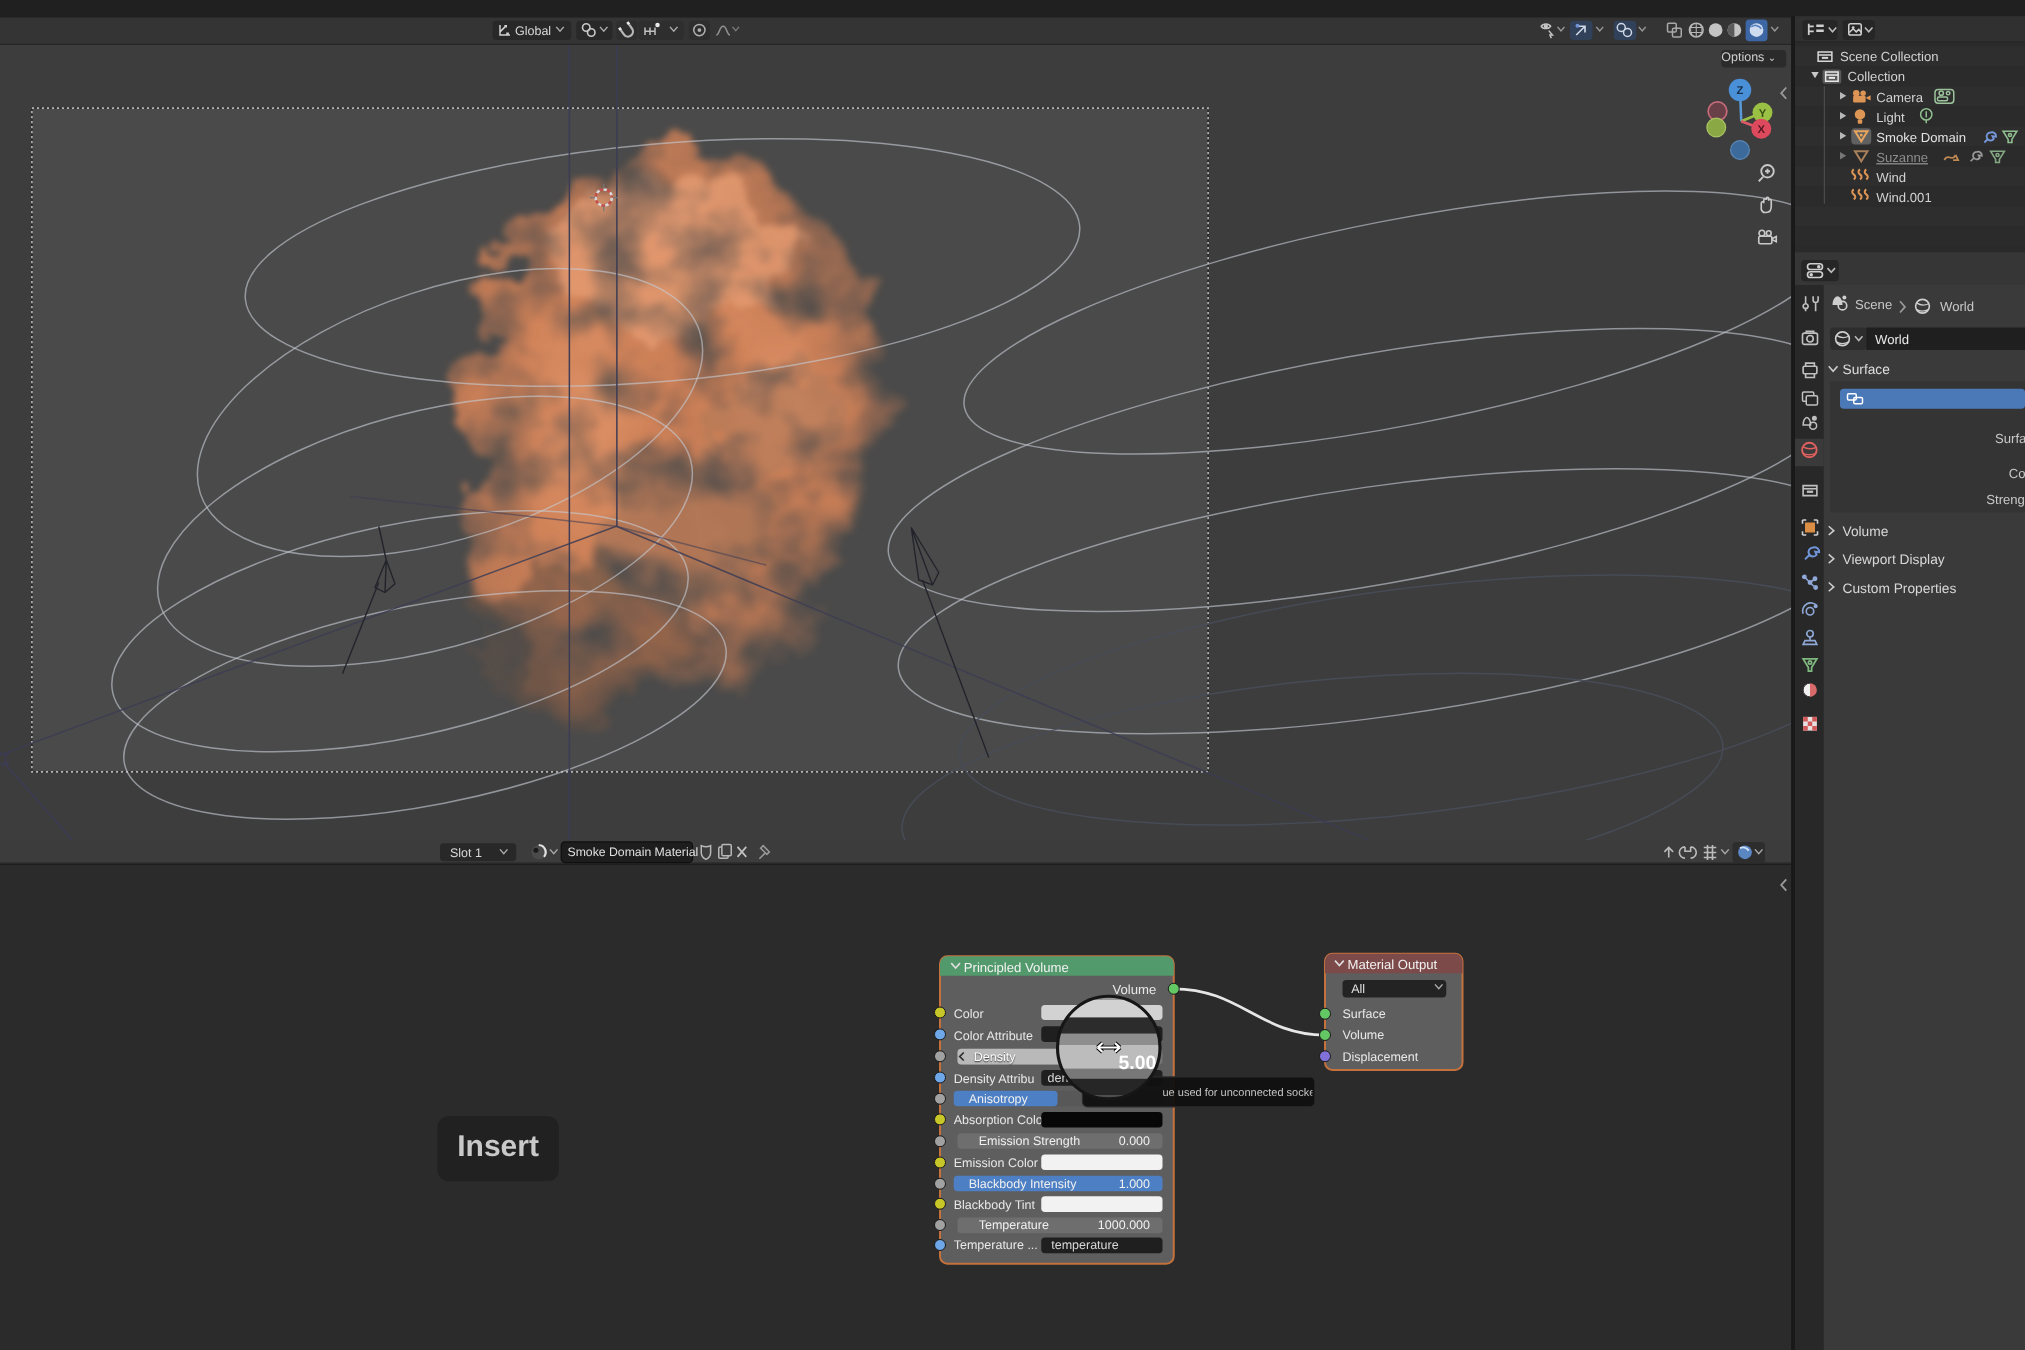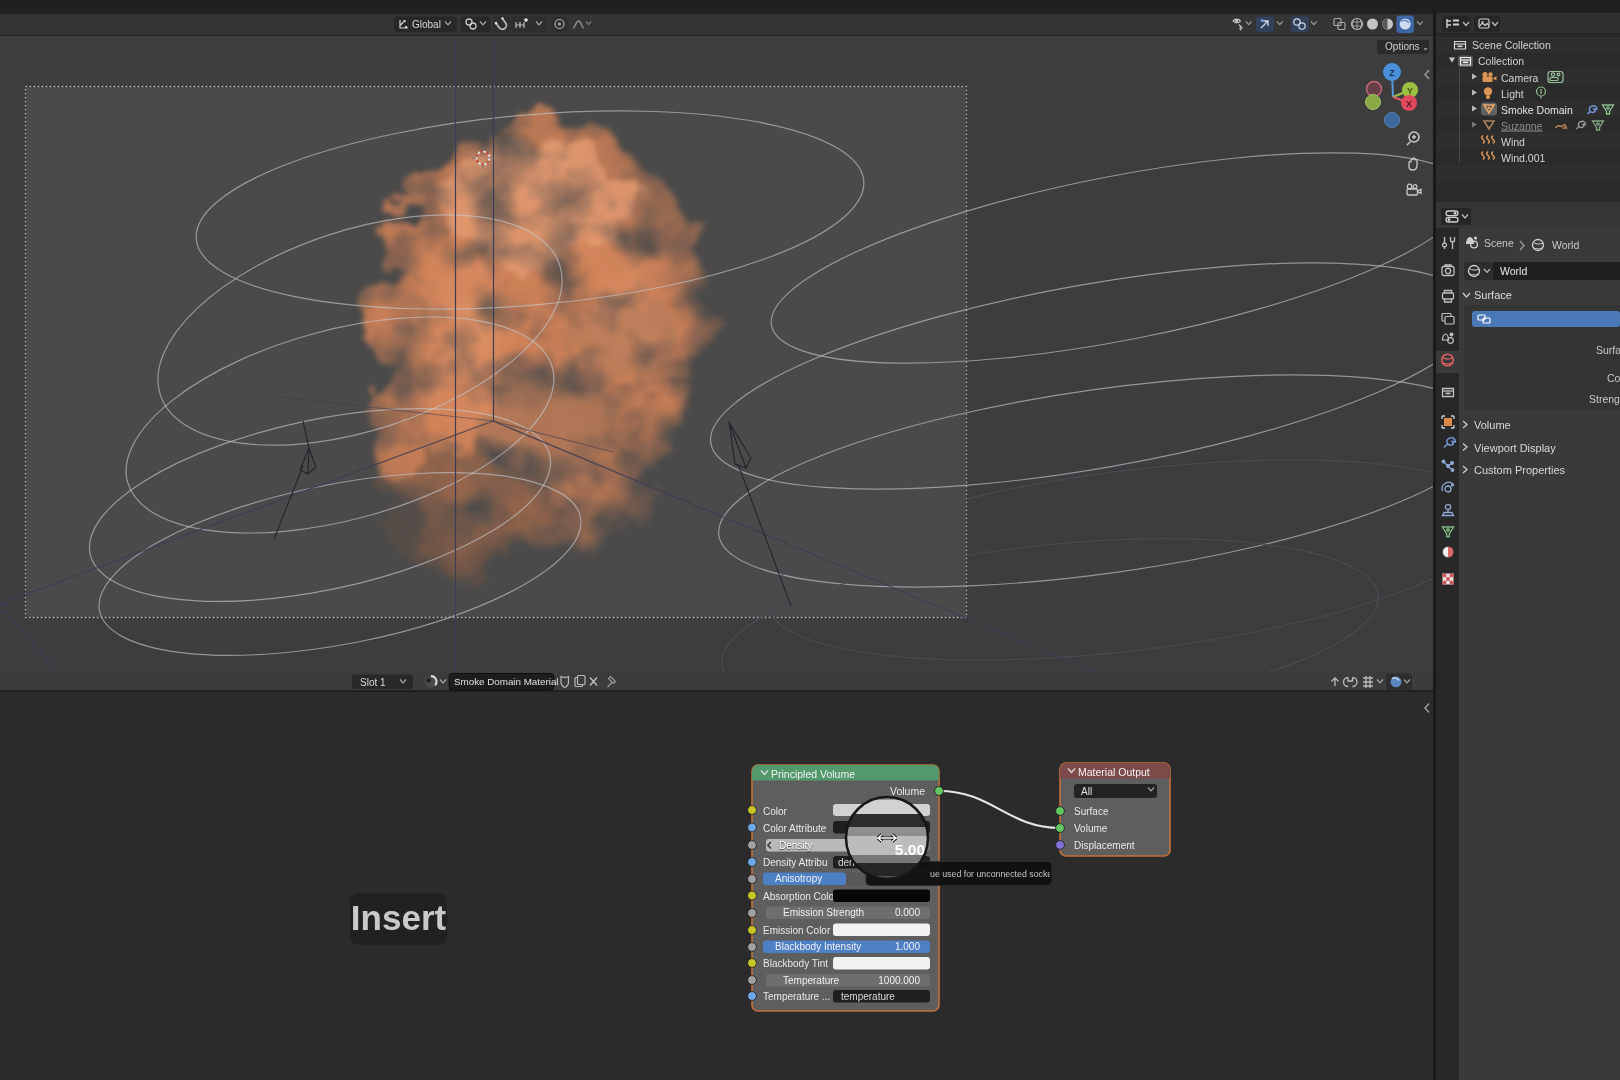--- a/index.html
+++ b/index.html
@@ -3,25 +3,25 @@
 *{margin:0;padding:0;box-sizing:border-box}
 html,body{width:1620px;height:1080px;overflow:hidden;background:#1e1e1e;font-family:"Liberation Sans",sans-serif;-webkit-font-smoothing:antialiased}
 .abs{position:absolute}
 #stage{position:relative;width:1620px;height:1080px}
 
 #topbar{left:0;top:0;width:1620px;height:14px;background:#202020}
 
 #vpheader{left:0;top:14px;width:1433px;height:22px;background:#343434;border-bottom:1px solid #262626}
 #vpcanvas{left:0;top:36px;width:1433px;height:636px;background:#3d3d3d;overflow:hidden}
 #camframe{left:25px;top:50px;width:941px;height:531px;background:#4a4a4a}
-#options{left:1377px;top:40px;width:52px;height:14px;background:#2b2b2b;border-radius:3px;color:#cfcfcf;font-size:10px;line-height:14px;text-align:right}
+#options{left:1377px;top:40px;width:52px;height:14px;background:#2b2b2b;border-radius:3px;color:#cfcfcf;font-size:10px;line-height:14px;text-align:left}
 
 #neheader{left:0;top:672px;width:1433px;height:19px;background:#3c3c3c;border-bottom:1px solid #242424}
 #necanvas{left:0;top:692px;width:1433px;height:388px;background:#2b2b2b}
-#insert{left:350px;top:893px;width:97px;height:52px;background:#212121;border-radius:9px;color:#c9c9c9;font-size:35px;font-weight:bold;text-align:center;line-height:50px}
+#insert{left:350px;top:893px;width:97px;height:52px;background:#212121;border-radius:9px;color:#c9c9c9;font-size:24px;font-weight:bold;text-align:center;line-height:50px}
 
 #rdivider{left:1433px;top:13px;width:3px;height:1067px;background:#191919}
 #outliner{left:1436px;top:13px;width:184px;height:189px;background:#2a2a2a}
 #outlhead{left:1436px;top:13px;width:184px;height:21px;background:#303030;border-bottom:1px solid #242424}
 #props{left:1436px;top:202px;width:184px;height:878px;background:#3a3a3a}
 #propicons{left:1436px;top:228px;width:23px;height:852px;background:#282828}
 #propshead{left:1436px;top:202px;width:184px;height:26px;background:#363636}
 </style></head>
 <body>
 <div id="stage">

